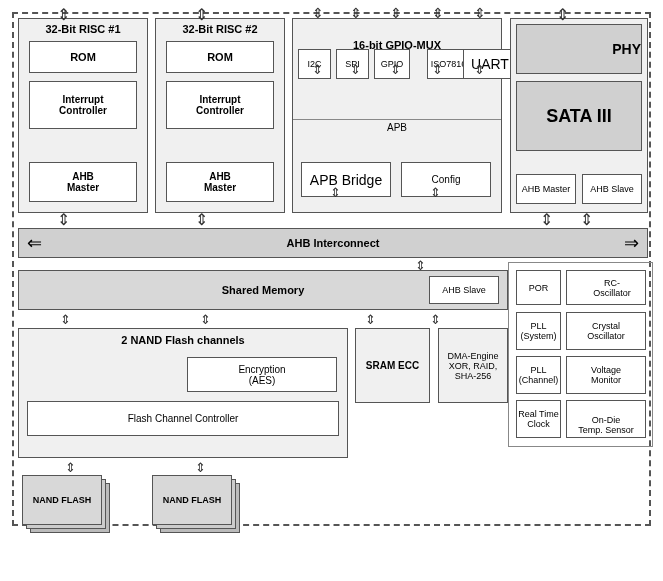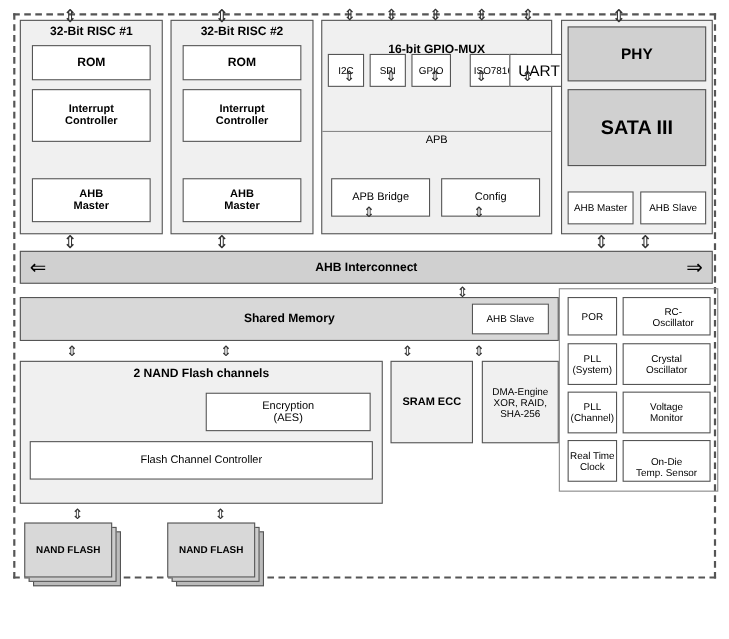--- a/index.html
+++ b/index.html
@@ -129,31 +129,31 @@
 
     <div class="box box-white" style="position:absolute; top:30px; left:170px; width:54px; height:30px; font-size:14px; display:flex; align-items:center; justify-content:center;">
       <span>UART</span>
     </div>
 
     <div style="position:absolute; top:100px; left:0; right:0; text-align:center; font-size:10px; border-top:1px solid #888; padding-top:2px;">
       <span>APB</span>
     </div>
 
     <div class="box box-white" style="position:absolute; bottom:15px; left:8px; width:90px; height:35px; display:flex; align-items:center; justify-content:center;">
-      <span style="font-size:10px;">APB Bridge</span>
+      <span style="font-size:14px;">APB Bridge</span>
     </div>
 
     <div class="box box-white" style="position:absolute; bottom:15px; left:108px; width:90px; height:35px; display:flex; align-items:center; justify-content:center;">
       <span style="font-size:10px;">Config</span>
     </div>
   </div>
 
   <div class="box box-light" style="left:510px; top:18px; width:138px; height:195px;">
 
-    <div class="box box-medium" style="position:absolute; top:5px; left:5px; right:5px; height:50px; display:flex; align-items:center; justify-content:center;">
+    <div class="box box-medium" style="position:absolute; top:5px; left:5px; right:5px; height:50px; display:flex; align-items:flex-end; justify-content:center;">
       <span class="box-title-lg">PHY</span>
     </div>
 
     <div class="box box-medium" style="position:absolute; top:62px; left:5px; right:5px; height:70px; display:flex; align-items:center; justify-content:center;">
       <span class="box-title-xl">SATA III</span>
     </div>
 
     <div class="box box-white" style="position:absolute; bottom:8px; left:5px; width:60px; height:30px; display:flex; align-items:center; justify-content:center;">
       <span style="font-size:9px;">AHB Master</span>
     </div>

